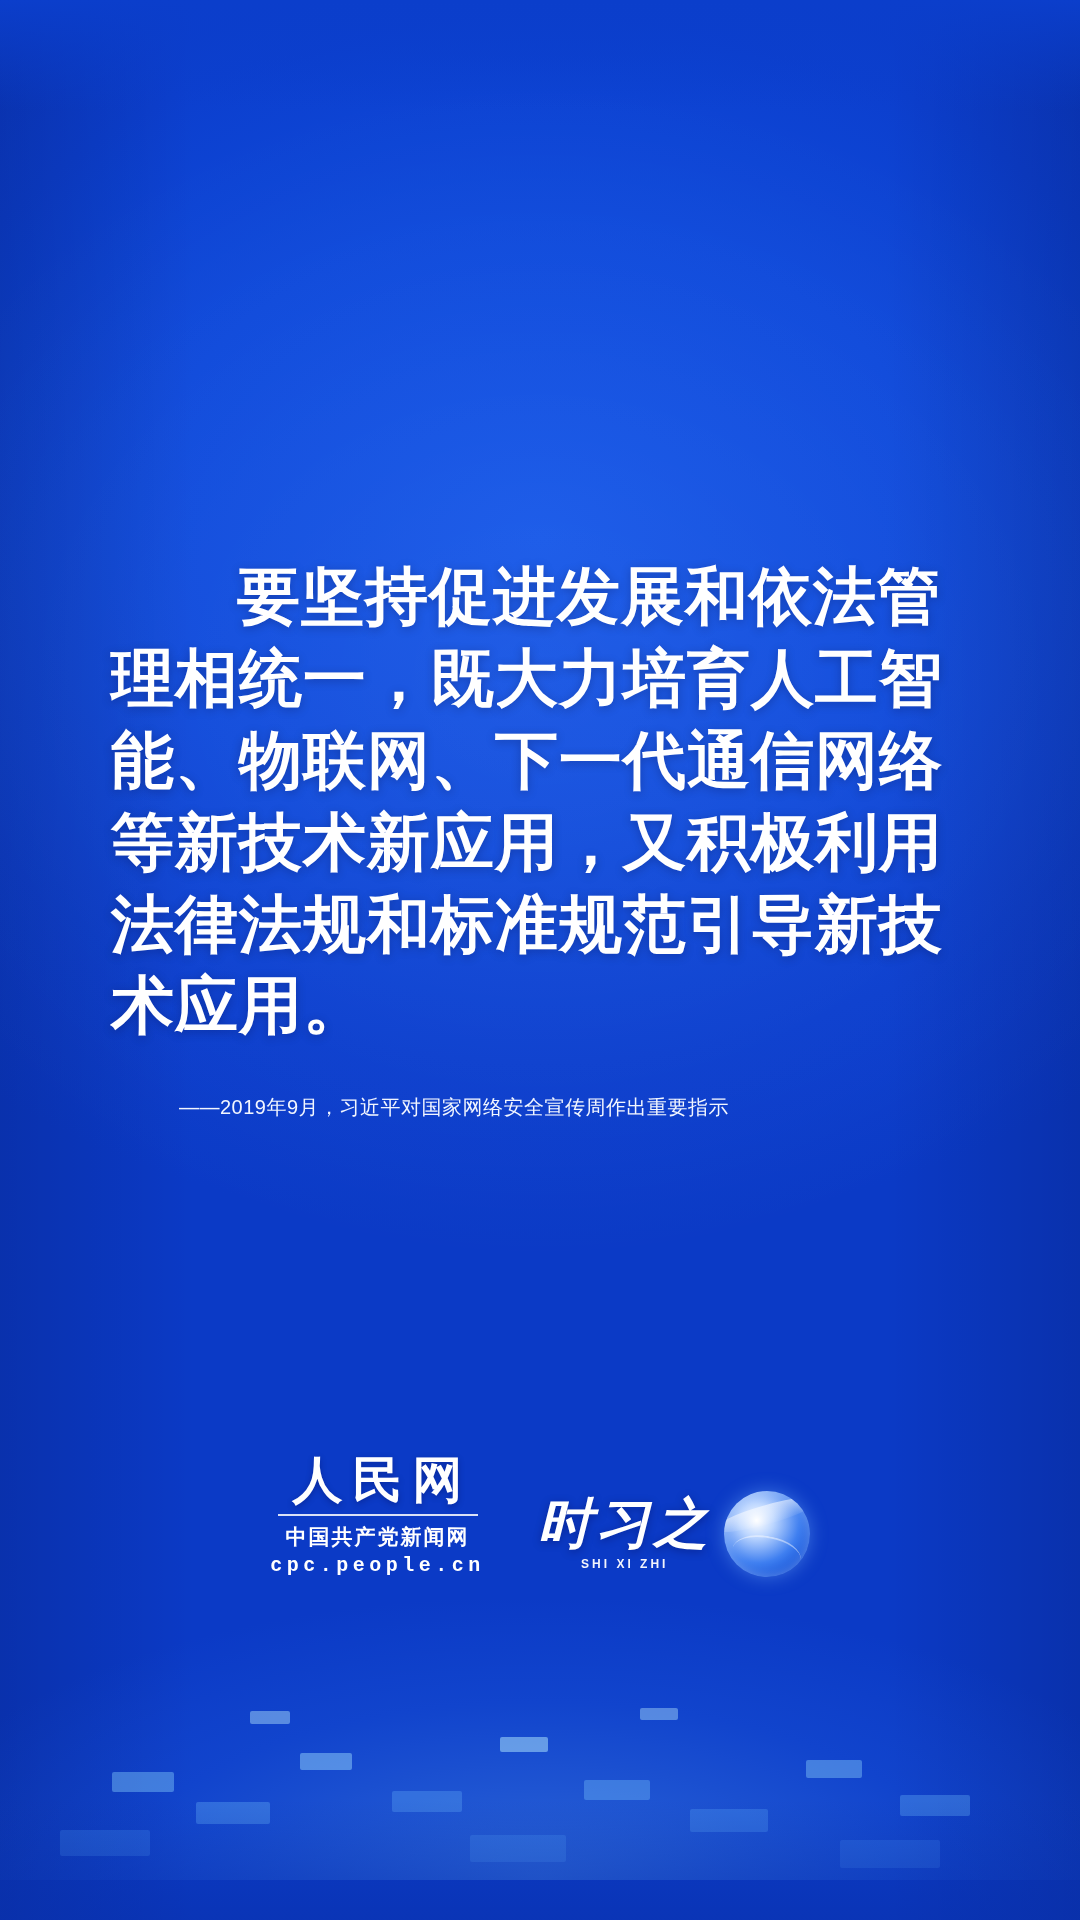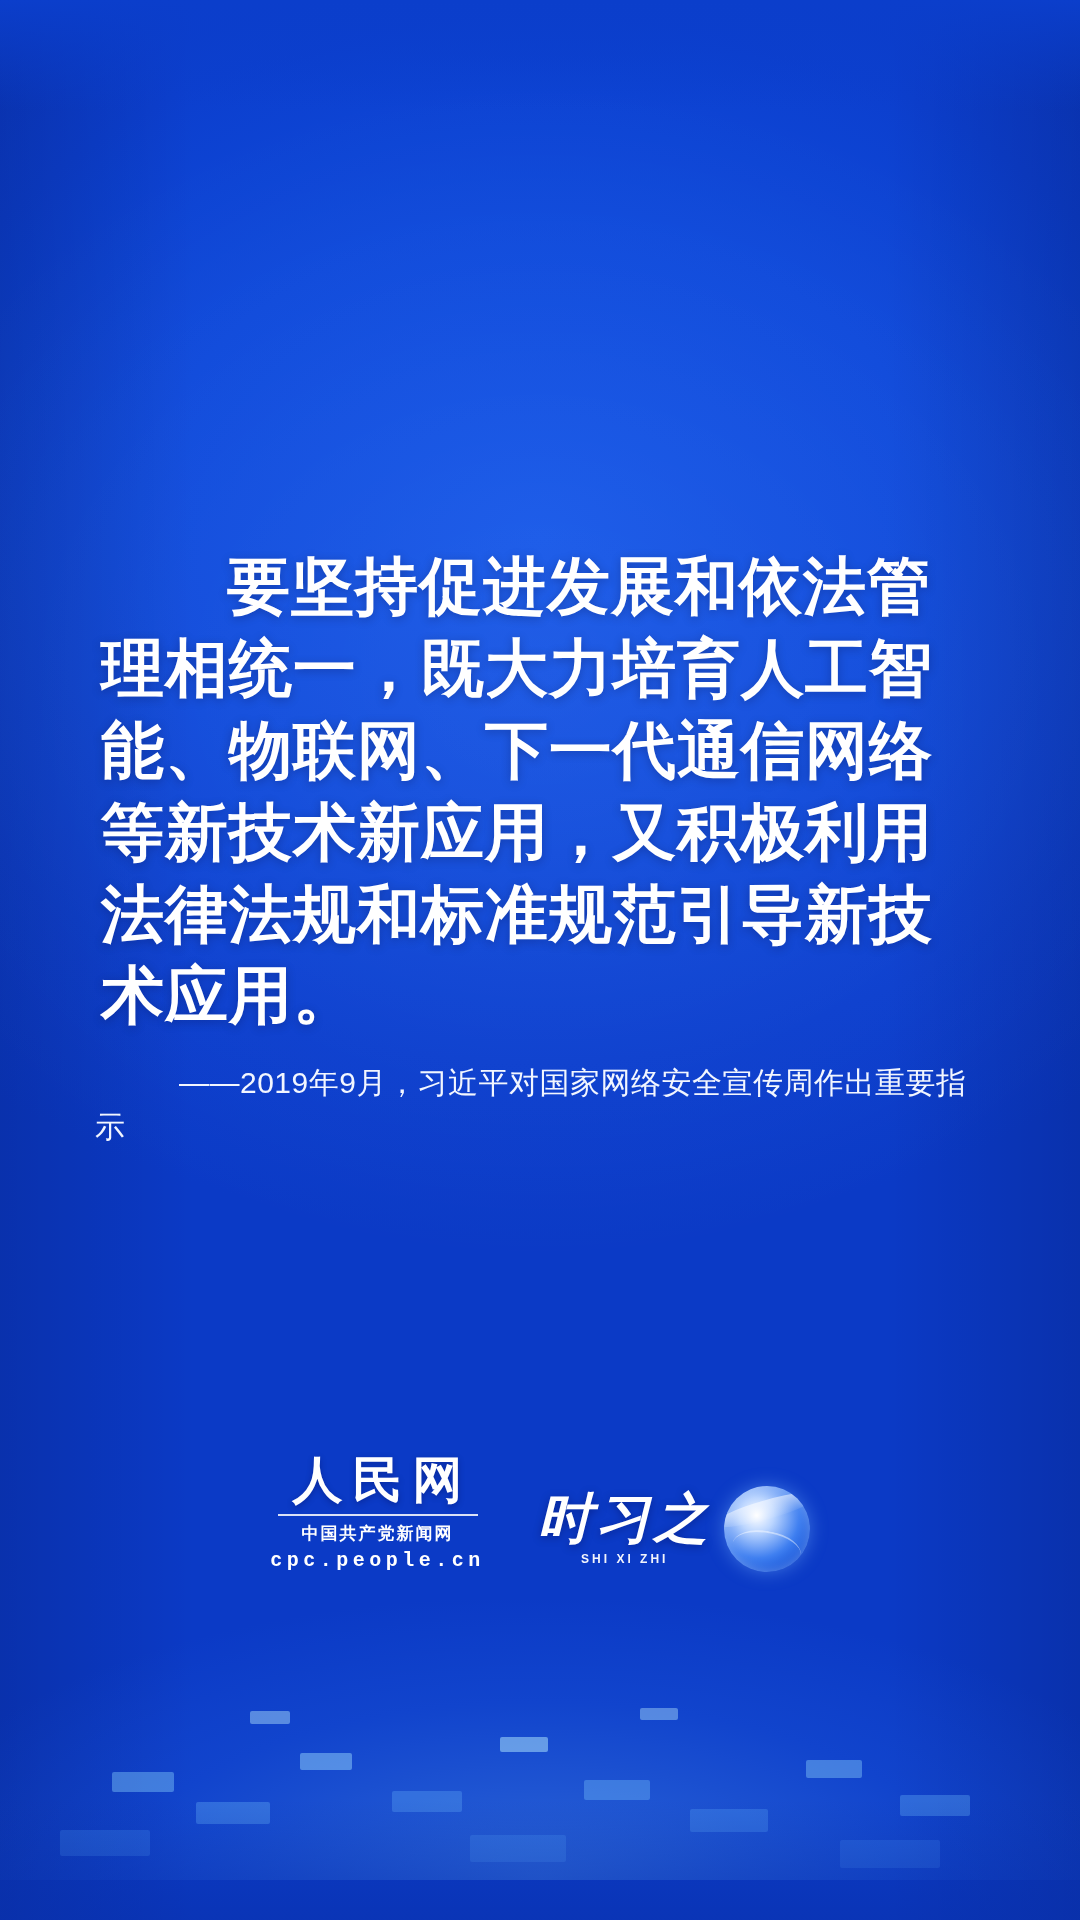--- a/index.html
+++ b/index.html
@@ -42,26 +42,26 @@
     width: 890px;
   }
   .quote-text {
     color: #ffffff;
     font-size: 63px;
     line-height: 1.30;
     letter-spacing: 1px;
     font-weight: 700;
     text-indent: 126px;
     text-shadow: 0 2px 10px rgba(0,0,40,0.25);
-    margin: 6px;
+    margin: 16px;
   }
   .attribution {
-    margin-top: 24px;
+    margin-top: 46px;
     color: #f2f6ff;
-    font-size: 30px;
+    font-size: 20px;
     line-height: 1.45;
     letter-spacing: 0.5px;
     text-indent: 84px;
     font-weight: 400;
   }
 
   
   .logo-row {
     position: absolute;
     left: 0;
@@ -88,21 +88,21 @@
     padding-left: 10px;
     text-shadow: 0 2px 6px rgba(0,0,60,0.3);
   }
   .pm-logo .rule {
     width: 200px;
     height: 2px;
     background: rgba(255,255,255,0.85);
     margin: 9px 0 8px;
   }
   .pm-logo .sub {
-    font-size: 17px;
+    font-size: 21px;
     letter-spacing: 2px;
     line-height: 1.2;
     font-weight: 700;
   }
   .pm-logo .url {
     margin-top: 5px;
     font-size: 20px;
     letter-spacing: 4.5px;
     font-family: "Liberation Mono", "DejaVu Sans Mono", monospace;
     font-weight: 700;

